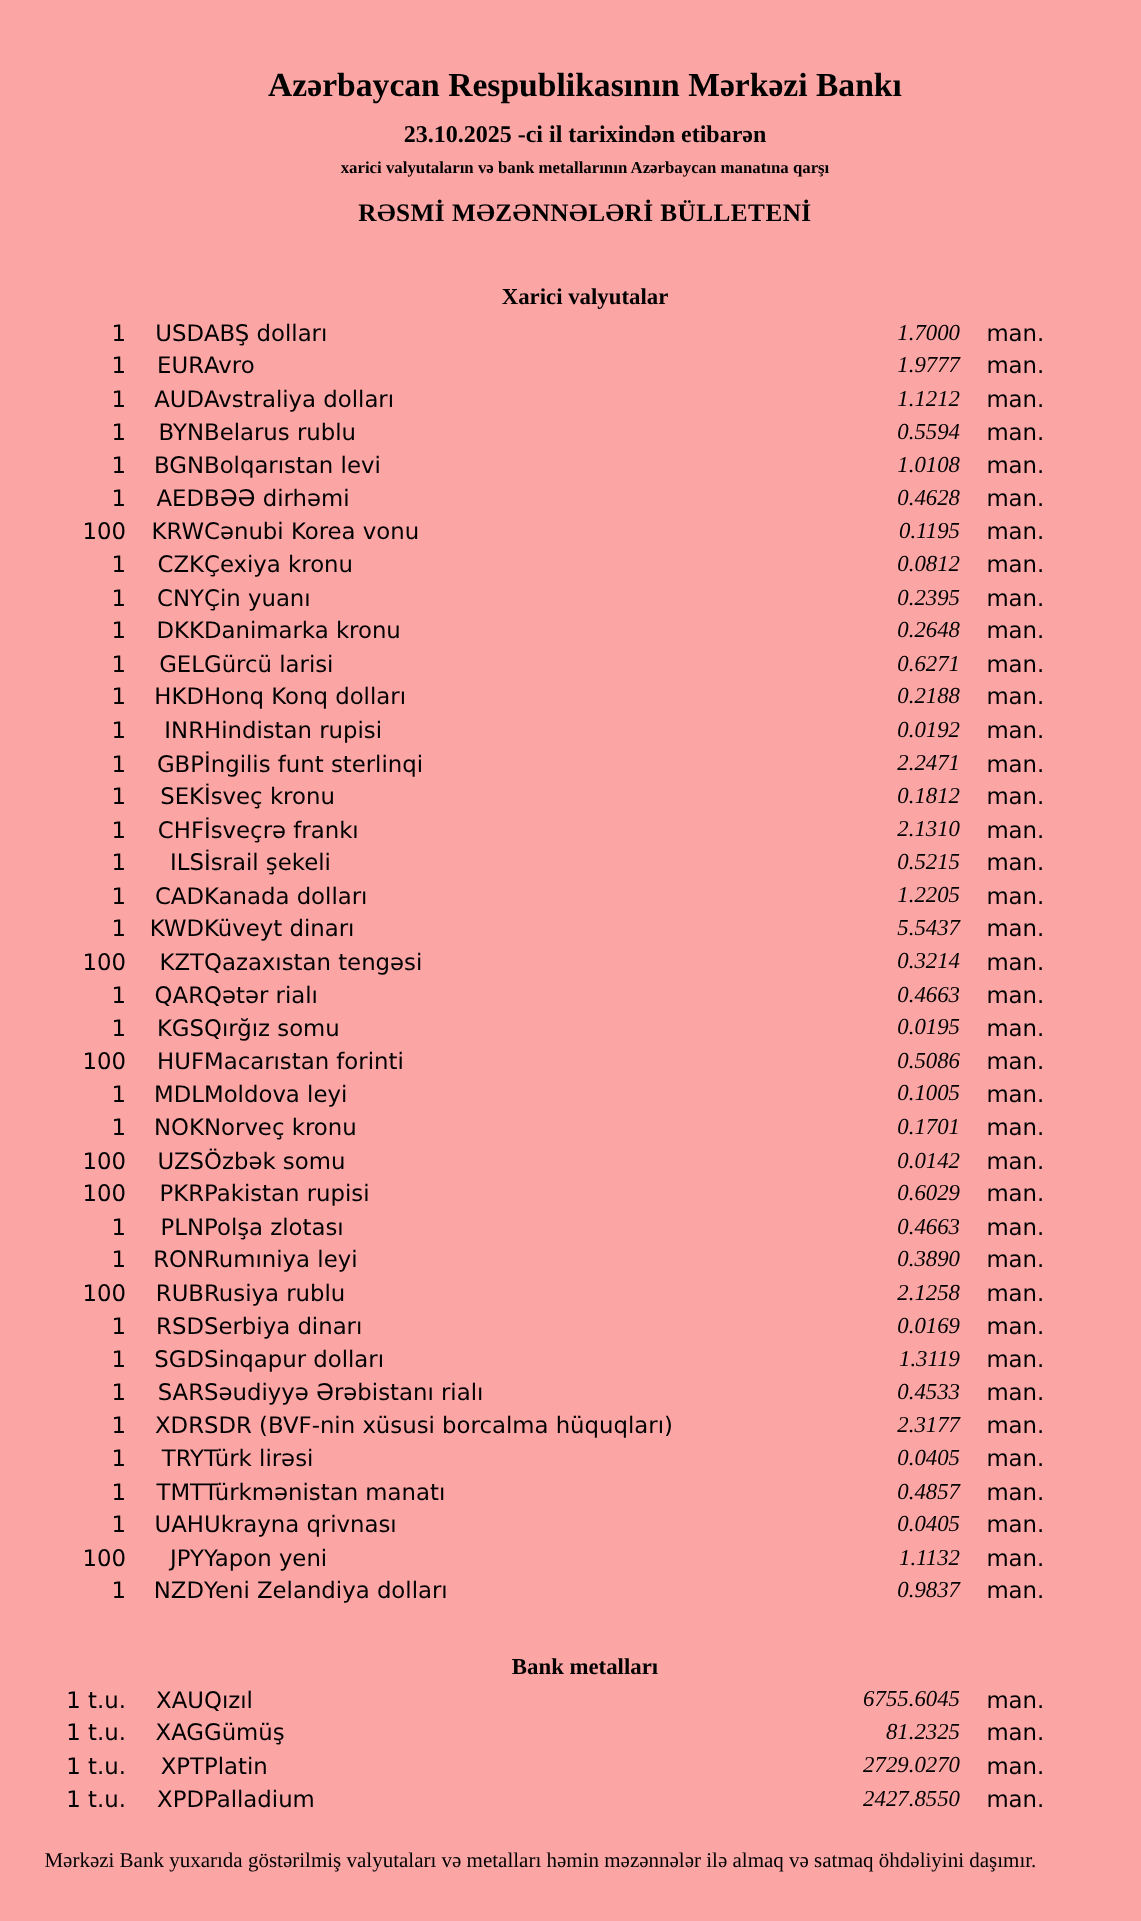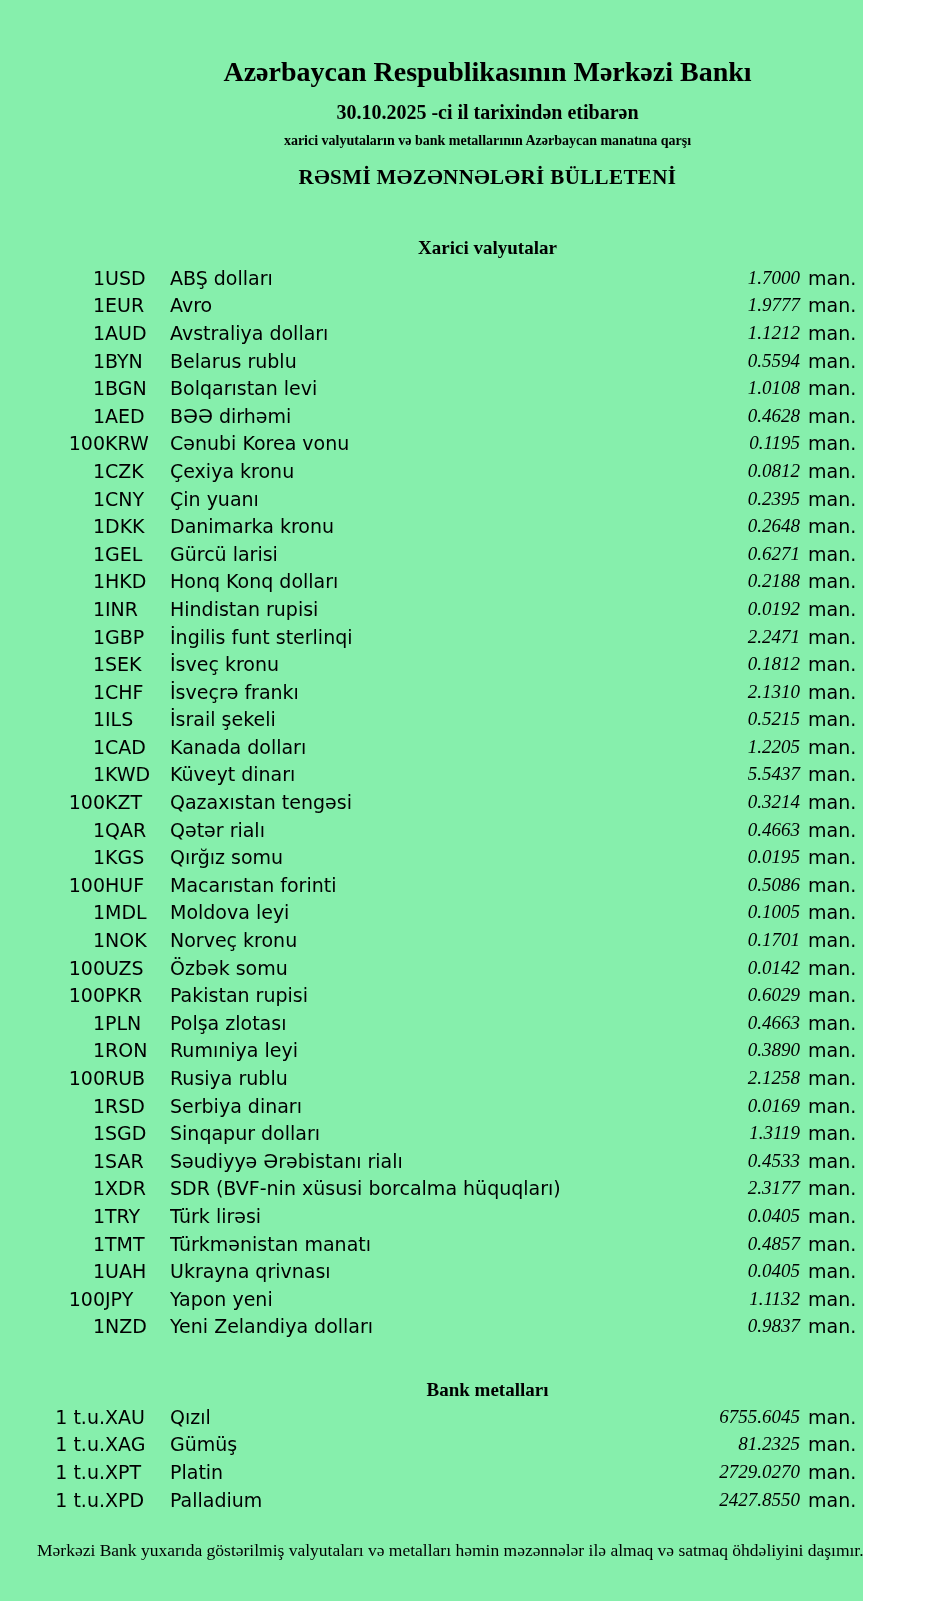--- a/index.html
+++ b/index.html
@@ -1,53 +1,53 @@
 <!DOCTYPE html>
 <html><head>
 <meta charset="utf-8">
 <style>
   * { margin:0; padding:0; box-sizing:border-box; }
   html,body { background:#ffffff; }
   .page {
-    position:relative; width:863px; height:1601px;
-    background:#86efac; color:#000000; overflow:hidden;
+    position:relative; width:951px; height:1601px;
+    background:#fca5a5; color:#000000; overflow:hidden;
     font-family:"DejaVu Sans", sans-serif;
   }
   .center-block { position:absolute; left:24px; width:927px; text-align:center; }
   .serif-b { font-family:"Liberation Serif", serif; font-weight:bold; }
   .doc-title     { top:56px;  font-size:28px; }
   .date-line     { top:101px; font-size:20px; }
   .subtitle-line { top:133px; font-size:14px; }
   .bulletin-line { top:165px; font-size:21px; letter-spacing:0.4px; }
   .sec-currencies { top:237px; font-size:19px; }
   .sec-metals     { top:1379px; font-size:19px; }
   .table { position:absolute; left:0; width:875px; }
   .tbl-currencies { top:264px; }
   .tbl-metals     { top:1403px; }
   .row { display:flex; height:27.6px; align-items:center; font-size:19px; }
   .qty  { width:105px; text-align:right; white-space:nowrap; }
-  .code { width:65px;  text-align:left; white-space:nowrap; }
+  .code { width:65px;  text-align:right; white-space:nowrap; }
   .name { width:515px; text-align:left; white-space:nowrap; overflow:hidden; }
   .rate { width:115px; text-align:right; white-space:nowrap;
           font-family:"Liberation Serif", serif; font-style:italic; font-weight:normal; }
-  .man  { width:75px; padding-left:8px; white-space:nowrap; }
+  .man  { width:75px; padding-left:22px; white-space:nowrap; }
   .footer {
     position:absolute; left:37px; top:1540px; width:890px;
     font-family:"Liberation Serif", serif; font-size:17.5px;
     white-space:nowrap;
   }
 </style>
 </head>
 <body>
 
 <div class="page">
 
   <div class="center-block serif-b doc-title">Azərbaycan Respublikasının Mərkəzi Bankı</div>
 
-  <div class="center-block serif-b date-line">30.10.2025 -ci il tarixindən etibarən</div>
+  <div class="center-block serif-b date-line">23.10.2025 -ci il tarixindən etibarən</div>
 
   <div class="center-block serif-b subtitle-line">xarici valyutaların və bank metallarının Azərbaycan manatına qarşı</div>
 
   <div class="center-block serif-b sec-currencies">Xarici valyutalar</div>
 
   <div class="center-block serif-b bulletin-line">RƏSMİ MƏZƏNNƏLƏRİ BÜLLETENİ</div>
 
   <div class="table tbl-currencies">
   <div class="row">
     <span class="qty">1</span>

